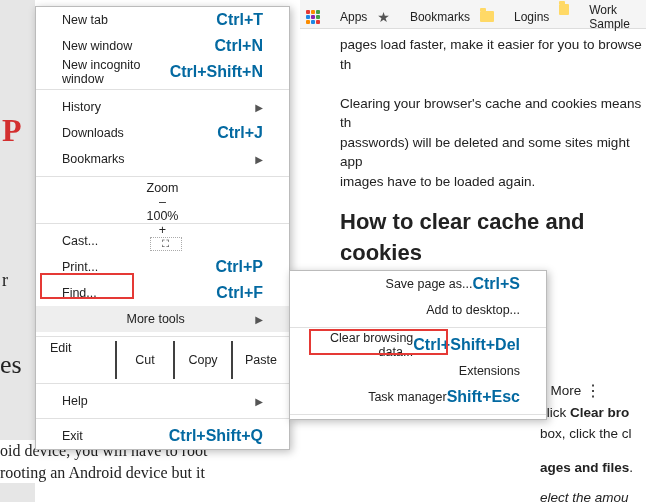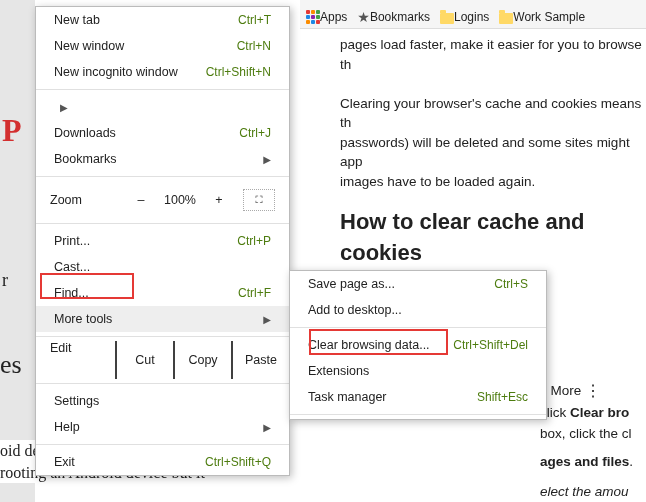--- a/index.html
+++ b/index.html
@@ -75,22 +75,22 @@
     display: flex;
     align-items: center;
     gap: 10px;
     padding: 2px 6px 4px 6px;
     border-bottom: 1px solid #ddd;
     height: 22px;
     background: #f5f5f5;
   }
   .bm-item {
     display: flex;
-    align-items: flex-end;
-    gap: 0;
+    align-items: flex-start;
+    gap: 20px;
     font-size: 12px;
     cursor: pointer;
     margin-top: 8px;
   }
   .apps-icon {
     width: 14px; height: 14px;
     display: grid;
     grid-template-columns: repeat(3, 1fr);
     grid-template-rows: repeat(3, 1fr);
     gap: 1px;
@@ -160,35 +160,36 @@
     z-index: 10;
     background: #fff;
     border: 1px solid #bbb;
     box-shadow: 2px 2px 8px rgba(0,0,0,0.25);
     font-size: 12.5px;
   }
   .menu .row {
     display: flex;
     align-items: center;
     height: 26px;
-    padding: 0 18px;
+    padding: 0 26px;
     position: relative;
   }
   .menu .row.hoverable { cursor: default; }
   .menu .row .label { flex: 1; }
-  .menu .row .shortcut { color: #4d7c0f; font-size: 12px; }
+  .menu .row .shortcut { color: #0369a1; font-size: 16px; font-weight: bold; }
   .menu .row .arrow { color: #555; font-size: 10px; margin-left: 6px; }
   .menu hr {
     border: none;
     border-top: 1px solid #e0e0e0;
     margin: 4px 0;
   }
   .menu .zoom-row {
     display:flex; align-items:center; height:38px;
     padding: 0 14px;
+    flex-direction: column;
   }
   .menu .zoom-row .label { flex:1; }
   .menu .zoom-row .btn {
     width:36px; text-align:center;
   }
   .menu .zoom-row .pct { width:42px; text-align:center; }
   .menu .zoom-row .fs {
     width:30px;height: 20px;
     border:1px dotted #aaa;
     margin-left:6px; display:flex;
@@ -204,21 +205,21 @@
     width:56px; text-align:center; border-left:2px solid #404040;
     height:100%; display:flex; align-items:center; justify-content:center;
   }
   .red-box {
     border: 2.5px solid #e53935;
     position: absolute;
     pointer-events: none;
     z-index: 50;
   }
   #main-menu { left: 35px; top: 6px; width: 253px; }
-  #sub-menu  { left: 289px; top: 270px; width: 256px; }
+  #sub-menu  { left: 289px; top: 270px; width: 256px; text-align: right; }
   #box-more-tools { left: 40px; top: 273px; width: 90px; height: 22px; }
   #box-clear-data { left: 309px; top: 329px; width: 135px; height: 22px; }
 </style>
 </head>
 <body>
 
 <div class="page-bg">
   <div class="left-fragment">
     <div class="logo-p">P</div>
     <div class="r">r</div>
@@ -265,21 +266,21 @@
       <div>Clearing your browser's cache and cookies means th</div>
       <div>passwords) will be deleted and some sites might app</div>
       <div>images have to be loaded again.</div>
       <div class="h2">How to clear cache and cookies</div>
       <div class="h3">Google Chrome</div>
       <div class="computer">Computer</div>
       <div style="margin-top:40px;margin-left:200px;">
         <div style="white-space:nowrap;"><span>k More </span><span class="vdots"></span></div>
         <div style="white-space:nowrap;margin-top:2px;"> <span>click </span><b>Clear bro</b></div>
         <div style="white-space:nowrap;margin-top:2px;">box, click the cl</div>
-        <div style="white-space:nowrap;margin-top:8px;"><b>ages and files</b>.</div>
+        <div style="white-space:nowrap;margin-top:14px;"><b>ages and files</b>.</div>
         <div style="white-space:nowrap;margin-top:10px;font-style:italic;">elect the amou</div>
         <div style="white-space:nowrap;margin-top:2px;">verything.</div>
       </div>
       
     </div>
   </div>
 </div>
 
 <div class="menu" id="main-menu">
   <div class="row hoverable">
@@ -289,66 +290,64 @@
   <div class="row hoverable">
     <span class="label">New window</span>
     <span class="shortcut">Ctrl+N</span>
   </div>
   <div class="row hoverable">
     <span class="label">New incognito window</span>
     <span class="shortcut">Ctrl+Shift+N</span>
   </div>
   <hr>
   <div class="row hoverable">
+    <span class="label">History</span>
     <span class="arrow">▶</span>
   </div>
   <div class="row hoverable">
     <span class="label">Downloads</span>
     <span class="shortcut">Ctrl+J</span>
   </div>
   <div class="row hoverable">
     <span class="label">Bookmarks</span>
     <span class="arrow">▶</span>
   </div>
   <hr>
   <div class="zoom-row">
     <span class="label">Zoom</span>
     <span class="btn">–</span>
     <span class="pct">100%</span>
     <span class="btn">+</span>
     <span class="fs">⛶</span>
   </div>
   <hr>
   <div class="row hoverable">
+    <span class="label">Cast...</span>
+  </div>
+  <div class="row hoverable">
     <span class="label">Print...</span>
     <span class="shortcut">Ctrl+P</span>
   </div>
   <div class="row hoverable">
-    <span class="label">Cast...</span>
-  </div>
-  <div class="row hoverable">
     <span class="label">Find...</span>
     <span class="shortcut">Ctrl+F</span>
   </div>
-  <div class="row hoverable" style="background:#eee;">
+  <div class="row hoverable" style="background:#eee;text-align:center;">
     <span class="label">More tools</span>
     <span class="arrow">▶</span>
   </div>
   <hr>
   <div class="edit-row">
     <span class="label">Edit</span>
     <span class="btn">Cut</span>
     <span class="btn">Copy</span>
     <span class="btn">Paste</span>
   </div>
   <hr>
   <div class="row hoverable">
-    <span class="label">Settings</span>
-  </div>
-  <div class="row hoverable">
     <span class="label">Help</span>
     <span class="arrow">▶</span>
   </div>
   <hr>
   <div class="row hoverable">
     <span class="label">Exit</span>
     <span class="shortcut">Ctrl+Shift+Q</span>
   </div>
 </div>
 

